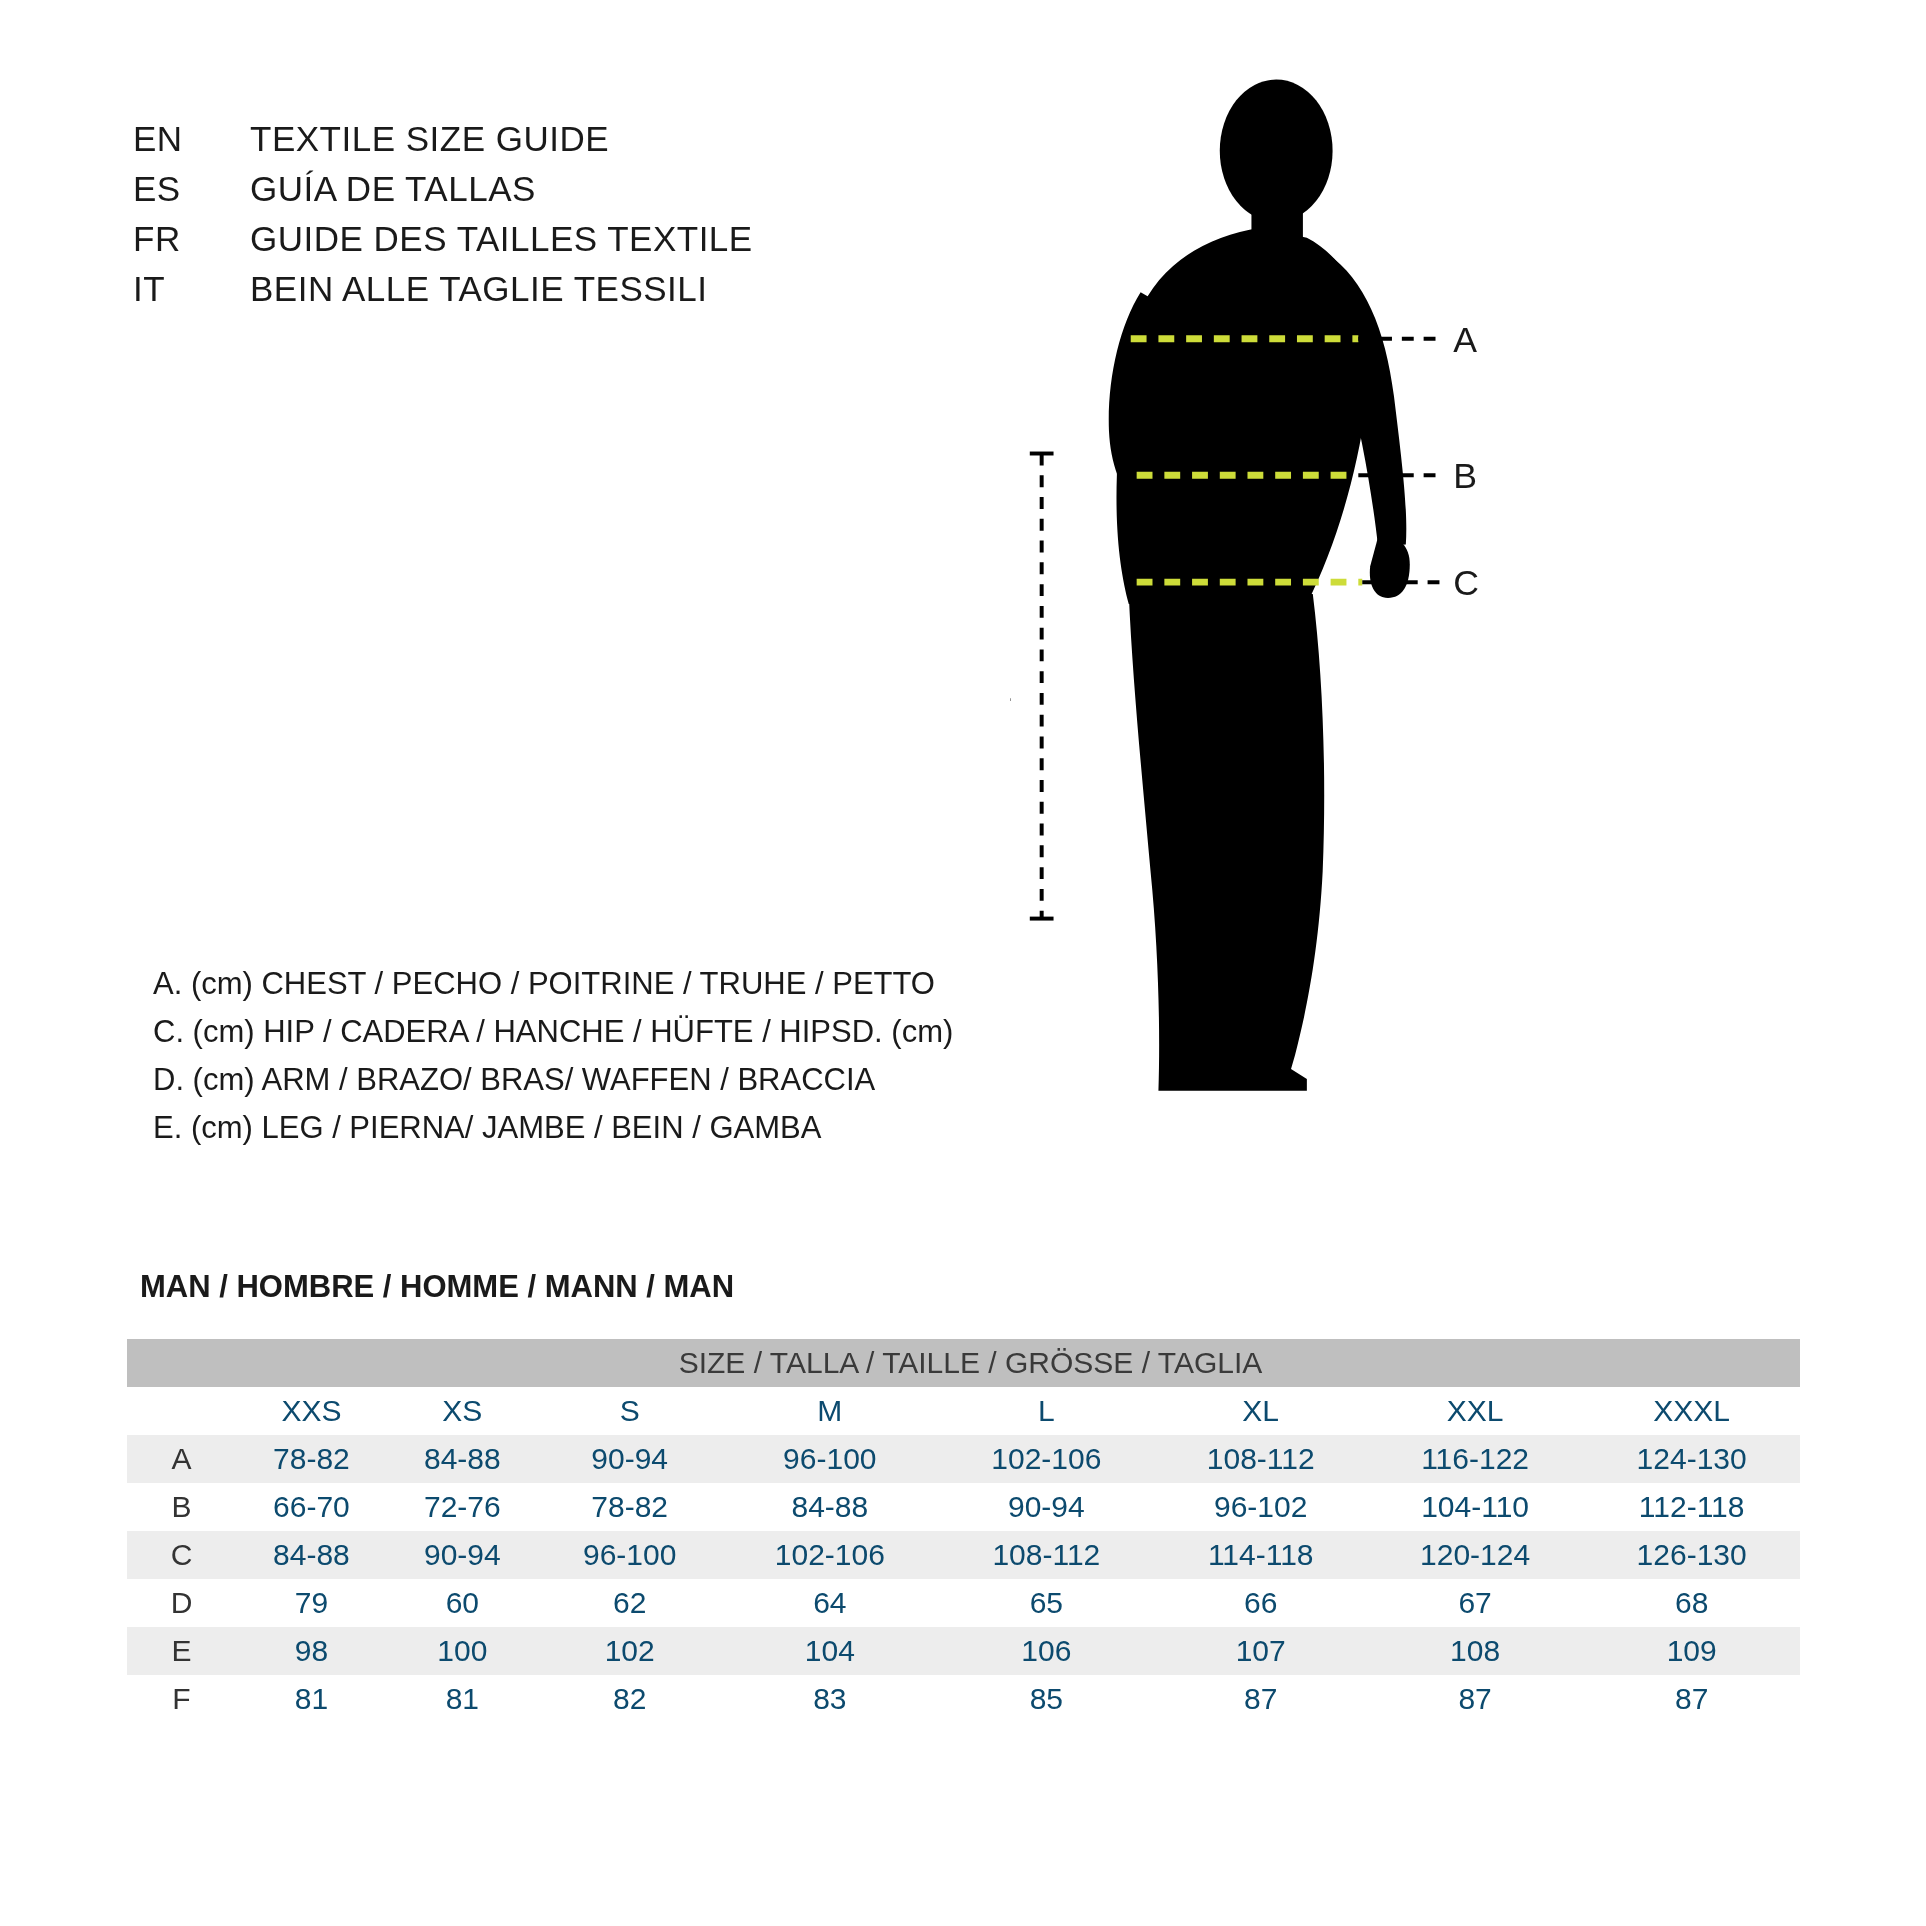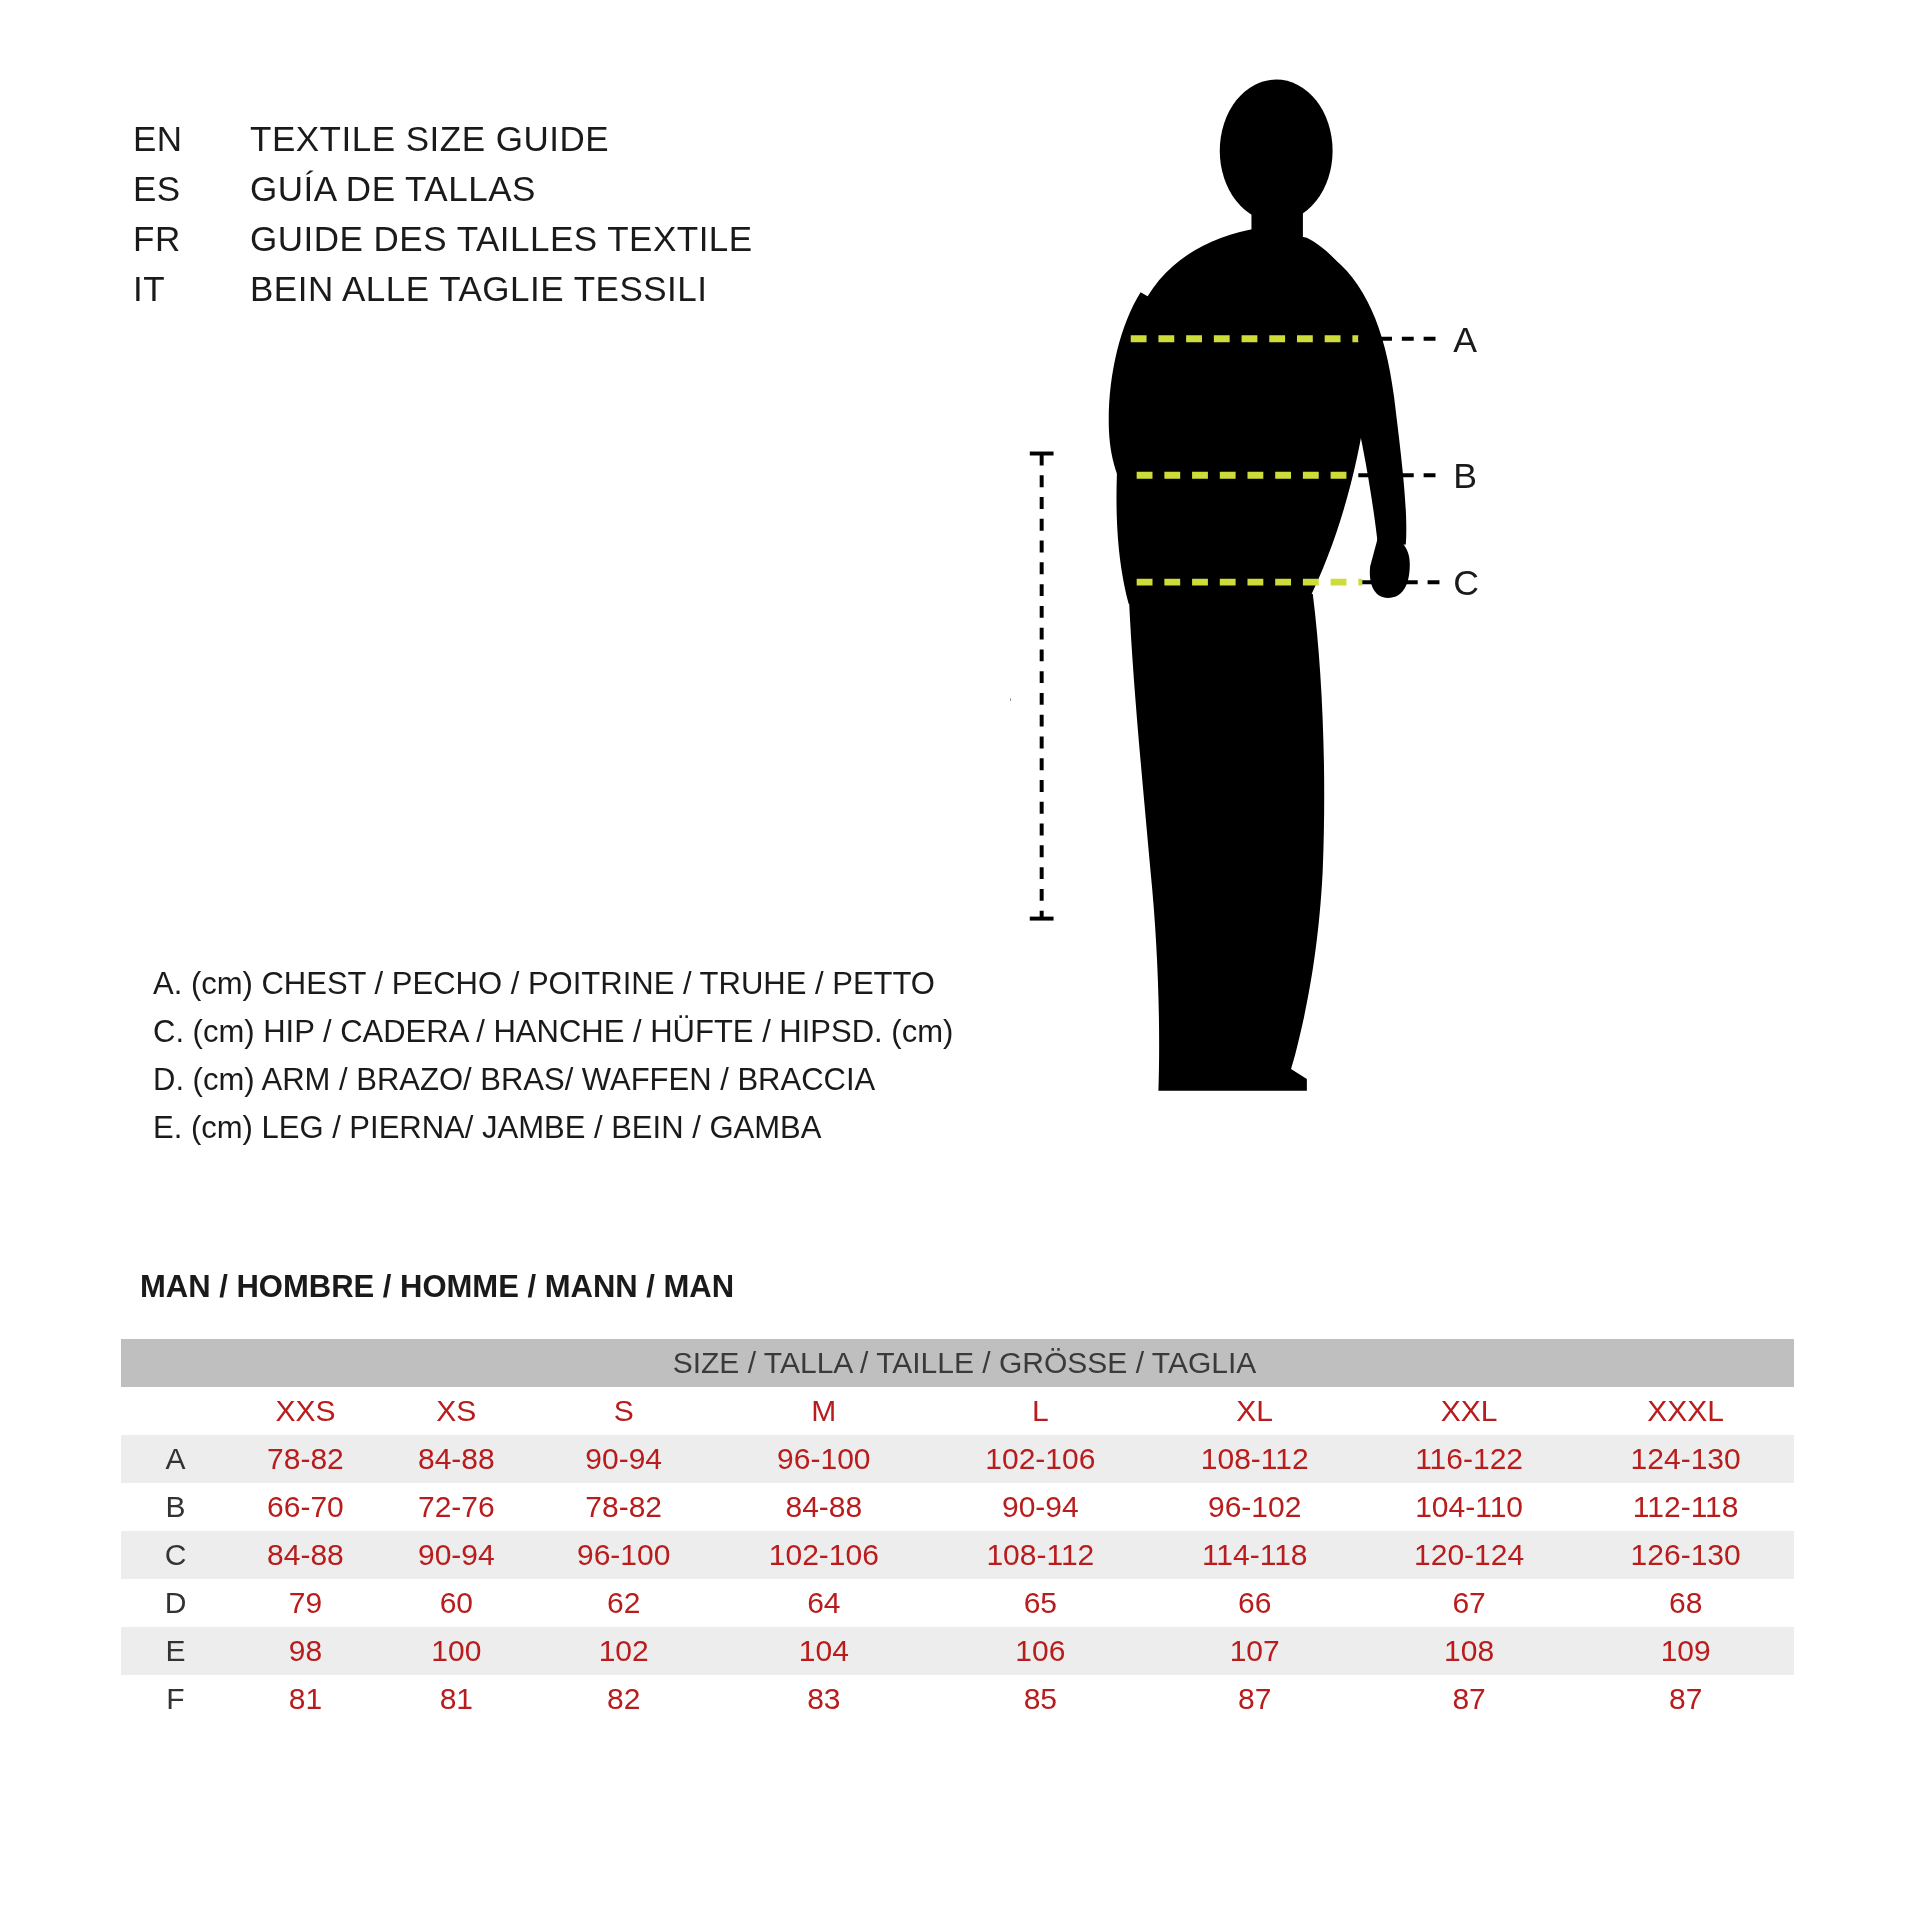--- a/index.html
+++ b/index.html
@@ -66,21 +66,21 @@
     left: 1010px;
     top: 79px;
     width: 851px;
     height: 1129px;
   }
   .figure-area svg { display: block; }
 
   
   .table-wrap {
     position: absolute;
-    left: 121px;
+    left: 127px;
     top: 1339px;
     width: 1673px;
   }
   table.size-table {
     border-collapse: collapse;
     width: 1673px;
     font-size: 30px;
   }
   table.size-table td, table.size-table th {
     padding: 0;
@@ -104,21 +104,21 @@
     height: 55px;
   }
   .zebra td { background: #ededed; }
   .plain td { background: #ffffff; }
   td.rowlabel {
     text-align: left;
     padding-left: 14px;
     width: 109px;
     color: #333333;
   }
-  td.cell { color: #b91c1c; }
+  td.cell { color: #0c4a6e; }
 </style>
 </head>
 <body>
 
 <div class="lang-block">
   <div class="lang-row">
     <span class="lang-code">EN</span>
     <span class="lang-title">TEXTILE SIZE GUIDE</span>
   </div>
   <div class="lang-row">

